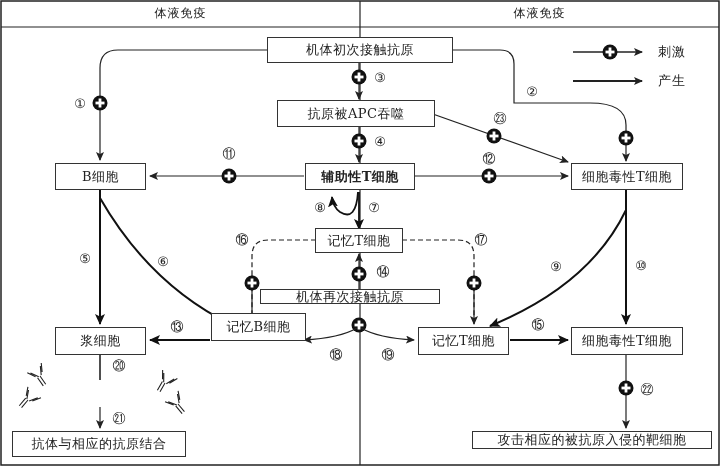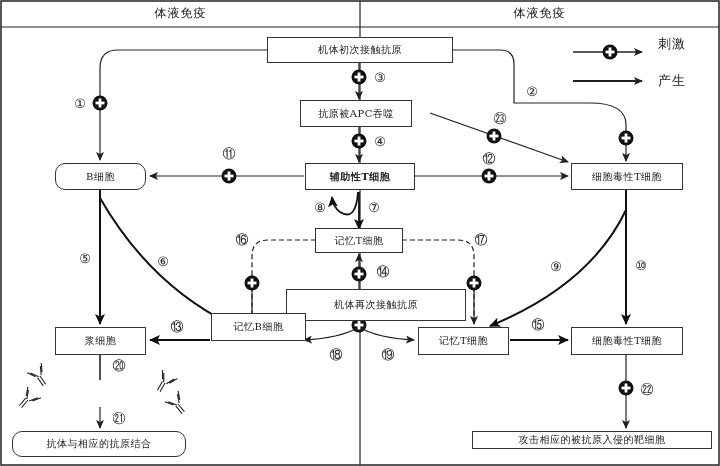--- a/index.html
+++ b/index.html
@@ -2,21 +2,21 @@
 <html><head>
 <meta charset="utf-8">
 <style>
   html, body { margin: 0; padding: 0; background: #ffffff; }
   body { width: 720px; height: 466px; overflow: hidden; }
   #stage { position: relative; width: 720px; height: 466px; background: #fff; }
   svg { position: absolute; left: 0; top: 0; }
   .box {
     position: absolute; box-sizing: border-box;
     border: 1.3px solid #333; background: #fff;
-    font-family: "DejaVu Serif", serif; font-size: 10px; color: #222;
+    font-family: "DejaVu Serif", serif; font-size: 13px; color: #222;
     display: flex; align-items: center; justify-content: center;
     white-space: nowrap; letter-spacing: 0.5px;
   }
   .hdr {
     position: absolute; top: 0; height: 27px; box-sizing: border-box;
     font-family: "DejaVu Serif", serif; font-size: 12px; color: #222;
     display: flex; align-items: center; justify-content: center; letter-spacing: 1px;
   }
   .num {
     position: absolute; font-family: "DejaVu Serif", serif; font-size: 13px; color: #222;
@@ -127,35 +127,35 @@
       </g>
       <g transform="translate(178,404) rotate(-40)">
         <path d="M0,10 L0,0 M-1.5,0 L-6,-8 M1.5,0 L6,-8 M-3,0 L-3,10 M-4,-2 L-8.5,-10 M4,-2 L8.5,-10"></path>
       </g>
     </g>
   </svg>
 
   <div class="hdr" style="left:1px;width:359px;">体液免疫</div>
   <div class="hdr" style="left:360px;width:359px;">体液免疫</div>
 
-  <div class="legend-label" style="left:658px;top:44px;">刺激</div>
+  <div class="legend-label" style="left:658px;top:52px;">刺激</div>
   <div class="legend-label" style="left:658px;top:81px;">产生</div>
 
   <div class="box" style="left:267px;top:37px;width:186px;height:26px;">机体初次接触抗原</div>
-  <div class="box" style="left:300px;top:100px;width:112px;height:27px;">抗原被APC吞噬</div>
+  <div class="box" style="left:277px;top:100px;width:158px;height:27px;">抗原被APC吞噬</div>
   <div class="box" style="left:305px;top:163px;width:110px;height:27px;font-weight:bold;">辅助性T细胞</div>
-  <div class="box" style="left:55px;top:163px;width:91px;height:27px;border-radius:10px;">B细胞</div>
+  <div class="box" style="left:55px;top:163px;width:91px;height:27px;">B细胞</div>
   <div class="box" style="left:571px;top:163px;width:112px;height:27px;">细胞毒性T细胞</div>
   <div class="box" style="left:315px;top:228px;width:88px;height:25px;">记忆T细胞</div>
-  <div class="box" style="left:286px;top:289px;width:180px;height:32px;">机体再次接触抗原</div>
+  <div class="box" style="left:260px;top:289px;width:180px;height:15px;">机体再次接触抗原</div>
   <div class="box" style="left:55px;top:327px;width:91px;height:28px;">浆细胞</div>
   <div class="box" style="left:211px;top:313px;width:95px;height:28px;">记忆B细胞</div>
   <div class="box" style="left:418px;top:327px;width:91px;height:28px;">记忆T细胞</div>
   <div class="box" style="left:571px;top:327px;width:112px;height:28px;">细胞毒性T细胞</div>
-  <div class="box" style="left:12px;top:431px;width:174px;height:26px;border-radius:10px;">抗体与相应的抗原结合</div>
+  <div class="box" style="left:12px;top:431px;width:174px;height:26px;">抗体与相应的抗原结合</div>
   <div class="box" style="left:472px;top:431px;width:240px;height:18px;">攻击相应的被抗原入侵的靶细胞</div>
 
   <div class="num" style="left:80px;top:103px;">①</div>
   <div class="num" style="left:532px;top:91px;">②</div>
   <div class="num" style="left:380px;top:77px;">③</div>
   <div class="num" style="left:380px;top:141px;">④</div>
   <div class="num" style="left:85px;top:258px;">⑤</div>
   <div class="num" style="left:163px;top:261px;">⑥</div>
   <div class="num" style="left:374px;top:207px;">⑦</div>
   <div class="num" style="left:320px;top:207px;">⑧</div>

